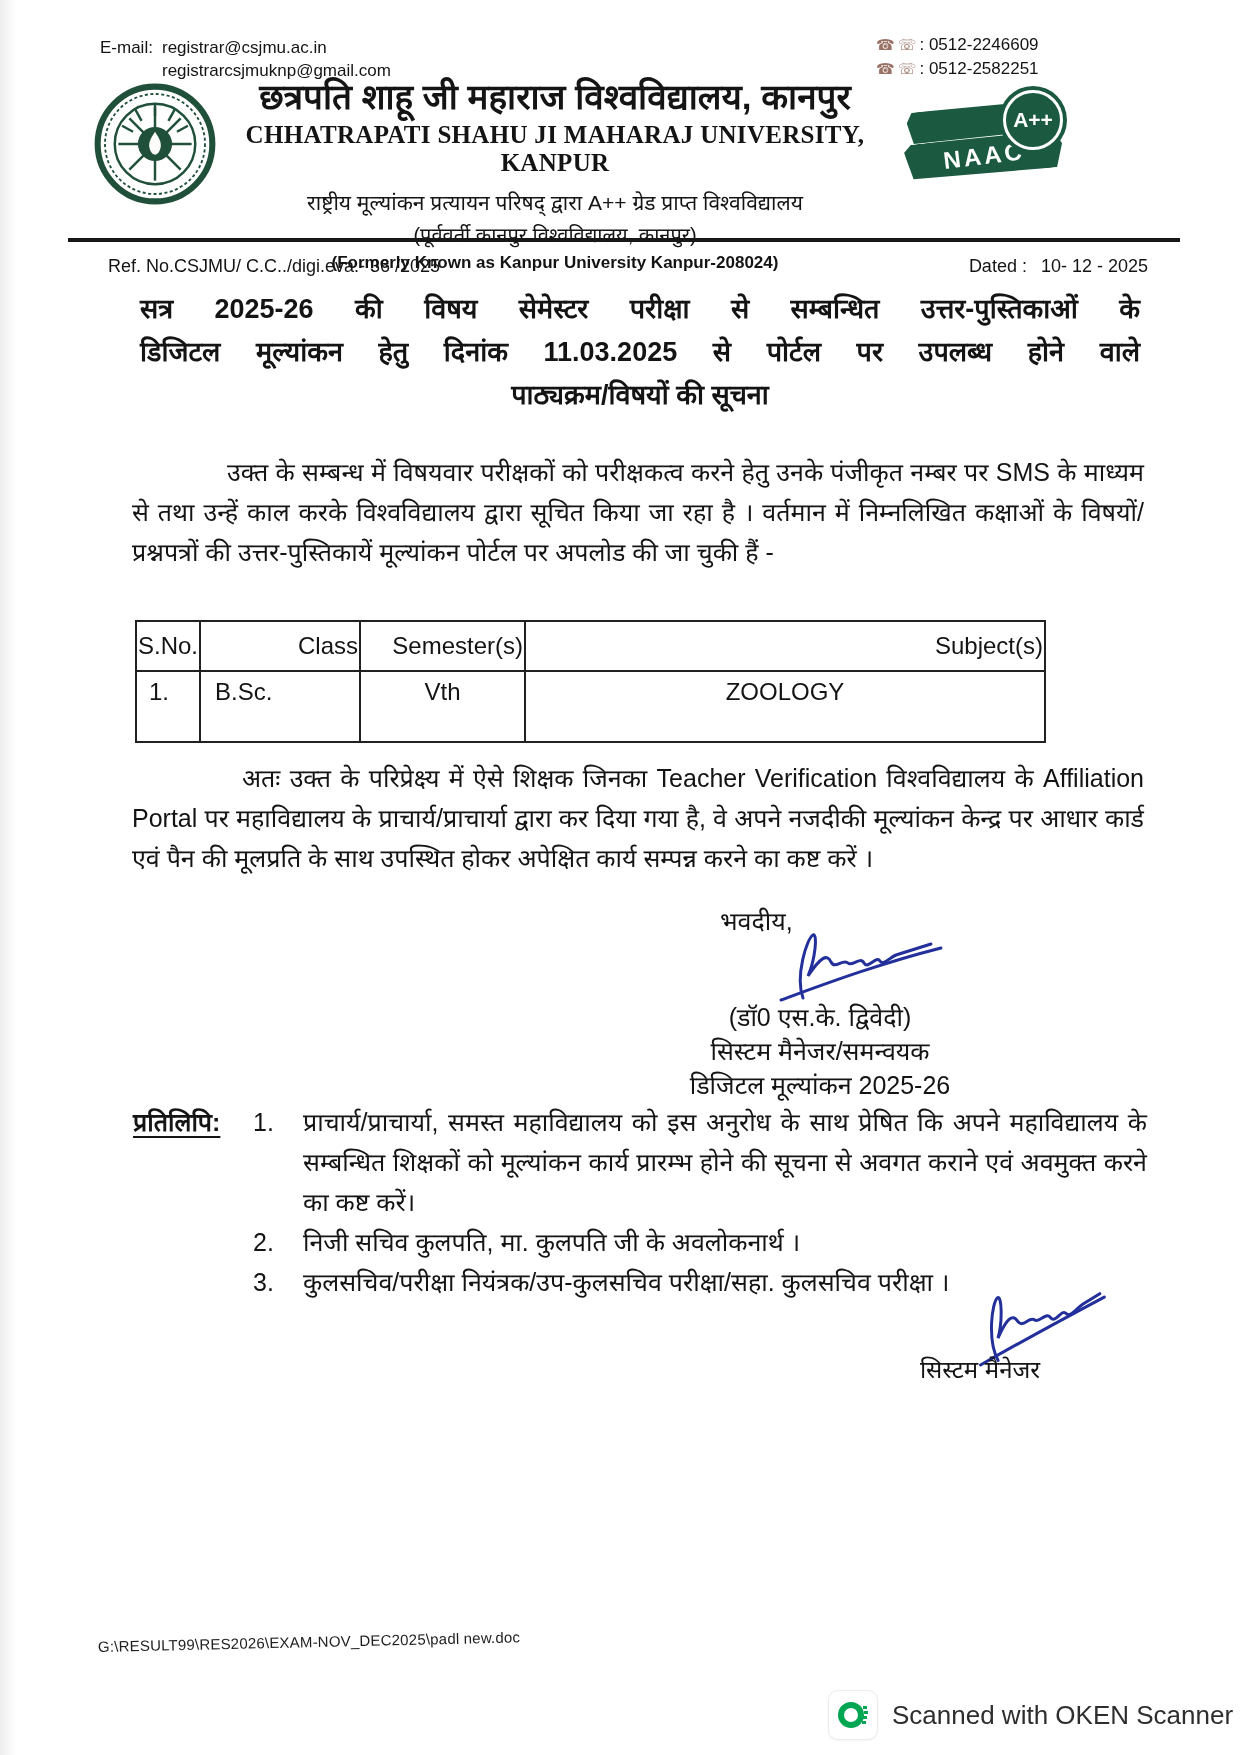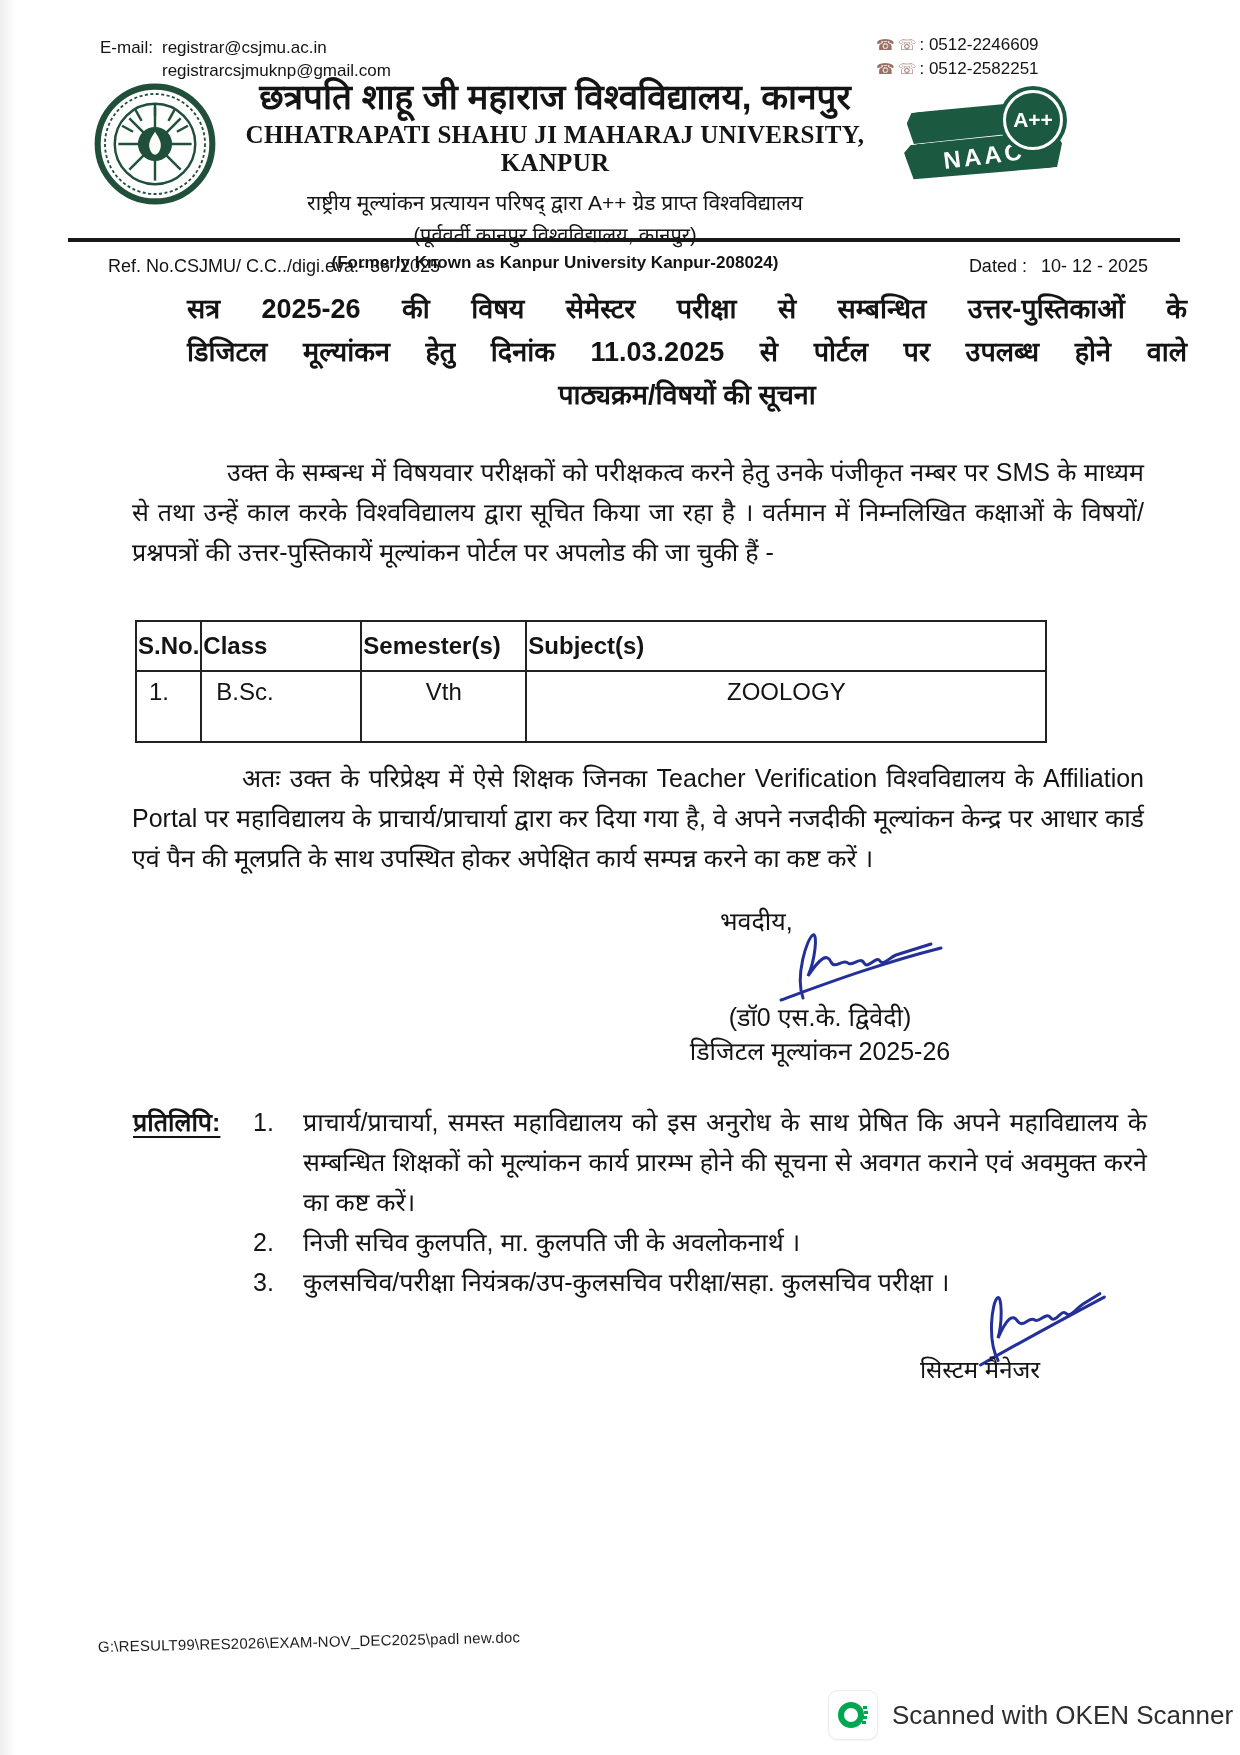--- a/index.html
+++ b/index.html
@@ -47,33 +47,33 @@
     color:#fff; font-weight:bold; font-size:21px; display:flex; align-items:center; justify-content:center;
   }
 
   .rule { position:absolute; left:68px; top:238px; width:1112px; height:4px; background:#181818; }
 
   
   .ref-row { position:absolute; left:108px; top:256px; width:1040px; display:flex; justify-content:space-between; font-size:18px; }
   .dated span { margin-left:14px; }
 
   
-  .title { position:absolute; left:140px; top:288px; width:1000px; font-size:27px; font-weight:bold; line-height:43px;margin-left:47px; }
+  .title { position:absolute; left:140px; top:288px; width:1000px; font-size:27px; font-weight:bold; line-height:43px; }
   .title-line.just { text-align:justify; text-align-last:justify; }
   .title-line.center { text-align:center; }
 
   
   .para { font-size:25px; line-height:40px; text-align:justify; }
   .para1 { position:absolute; left:132px; top:452px; width:1012px; text-indent:95px; }
   .para2 { position:absolute; left:132px; top:758px; width:1012px; text-indent:110px; }
 
   
   .doc-table { position:absolute; left:135px; top:620px; border-collapse:collapse; font-size:24px; table-layout:fixed; }
   .doc-table th, .doc-table td { border:2px solid #222; }
-  .doc-table th { height:46px; font-weight:bold; text-align:left; }
+  .doc-table th { height:46px; font-weight:normal; text-align:right; }
   .doc-table td { height:62px; vertical-align:top; padding-top:6px; }
   .c-sno  { width:60px; }
   .c-class{ width:160px; }
   .c-sem  { width:165px; }
   .c-sub  { width:520px; }
   .td-sno  { text-align:left; padding-left:12px; }
   .td-class{ text-align:left; padding-left:14px; }
   .td-sem  { text-align:center;margin-left:28px; }
   .td-sub  { text-align:center;margin-top:28px; }
 
@@ -210,20 +210,21 @@
 
   <div class="sig1">
     <svg width="185" height="78" viewBox="0 0 185 78">
       <path d="M40 70 C32 48 44 10 50 7 C55 5 52 32 45 48 C57 30 64 25 68 34 C72 42 80 30 85 35 C89 39 97 28 101 35 C105 42 113 27 117 33 C120 38 126 30 133 27 L168 16" fill="none" stroke="#23309b" stroke-width="3" stroke-linecap="round"></path>
       <path d="M18 72 C62 56 115 36 178 20" fill="none" stroke="#23309b" stroke-width="3" stroke-linecap="round"></path>
     </svg>
   </div>
 
   <div class="sign-block">
     <div>(डॉ0 एस.के. द्विवेदी)</div>
+    <div>सिस्टम मैनेजर/समन्वयक</div>
     <div>डिजिटल मूल्यांकन 2025-26</div>
   </div>
 
   <div class="copies">
     <div class="copy-row">
       <span class="copy-label">प्रतिलिपि:</span>
       <span>1.</span>
       <span class="copy-text">प्राचार्य/प्राचार्या, समस्त महाविद्यालय को इस अनुरोध के साथ प्रेषित कि अपने महाविद्यालय के सम्बन्धित शिक्षकों को मूल्यांकन कार्य प्रारम्भ होने की सूचना से अवगत कराने एवं अवमुक्त करने का कष्ट करें।</span>
     </div>
     <div class="copy-row">

